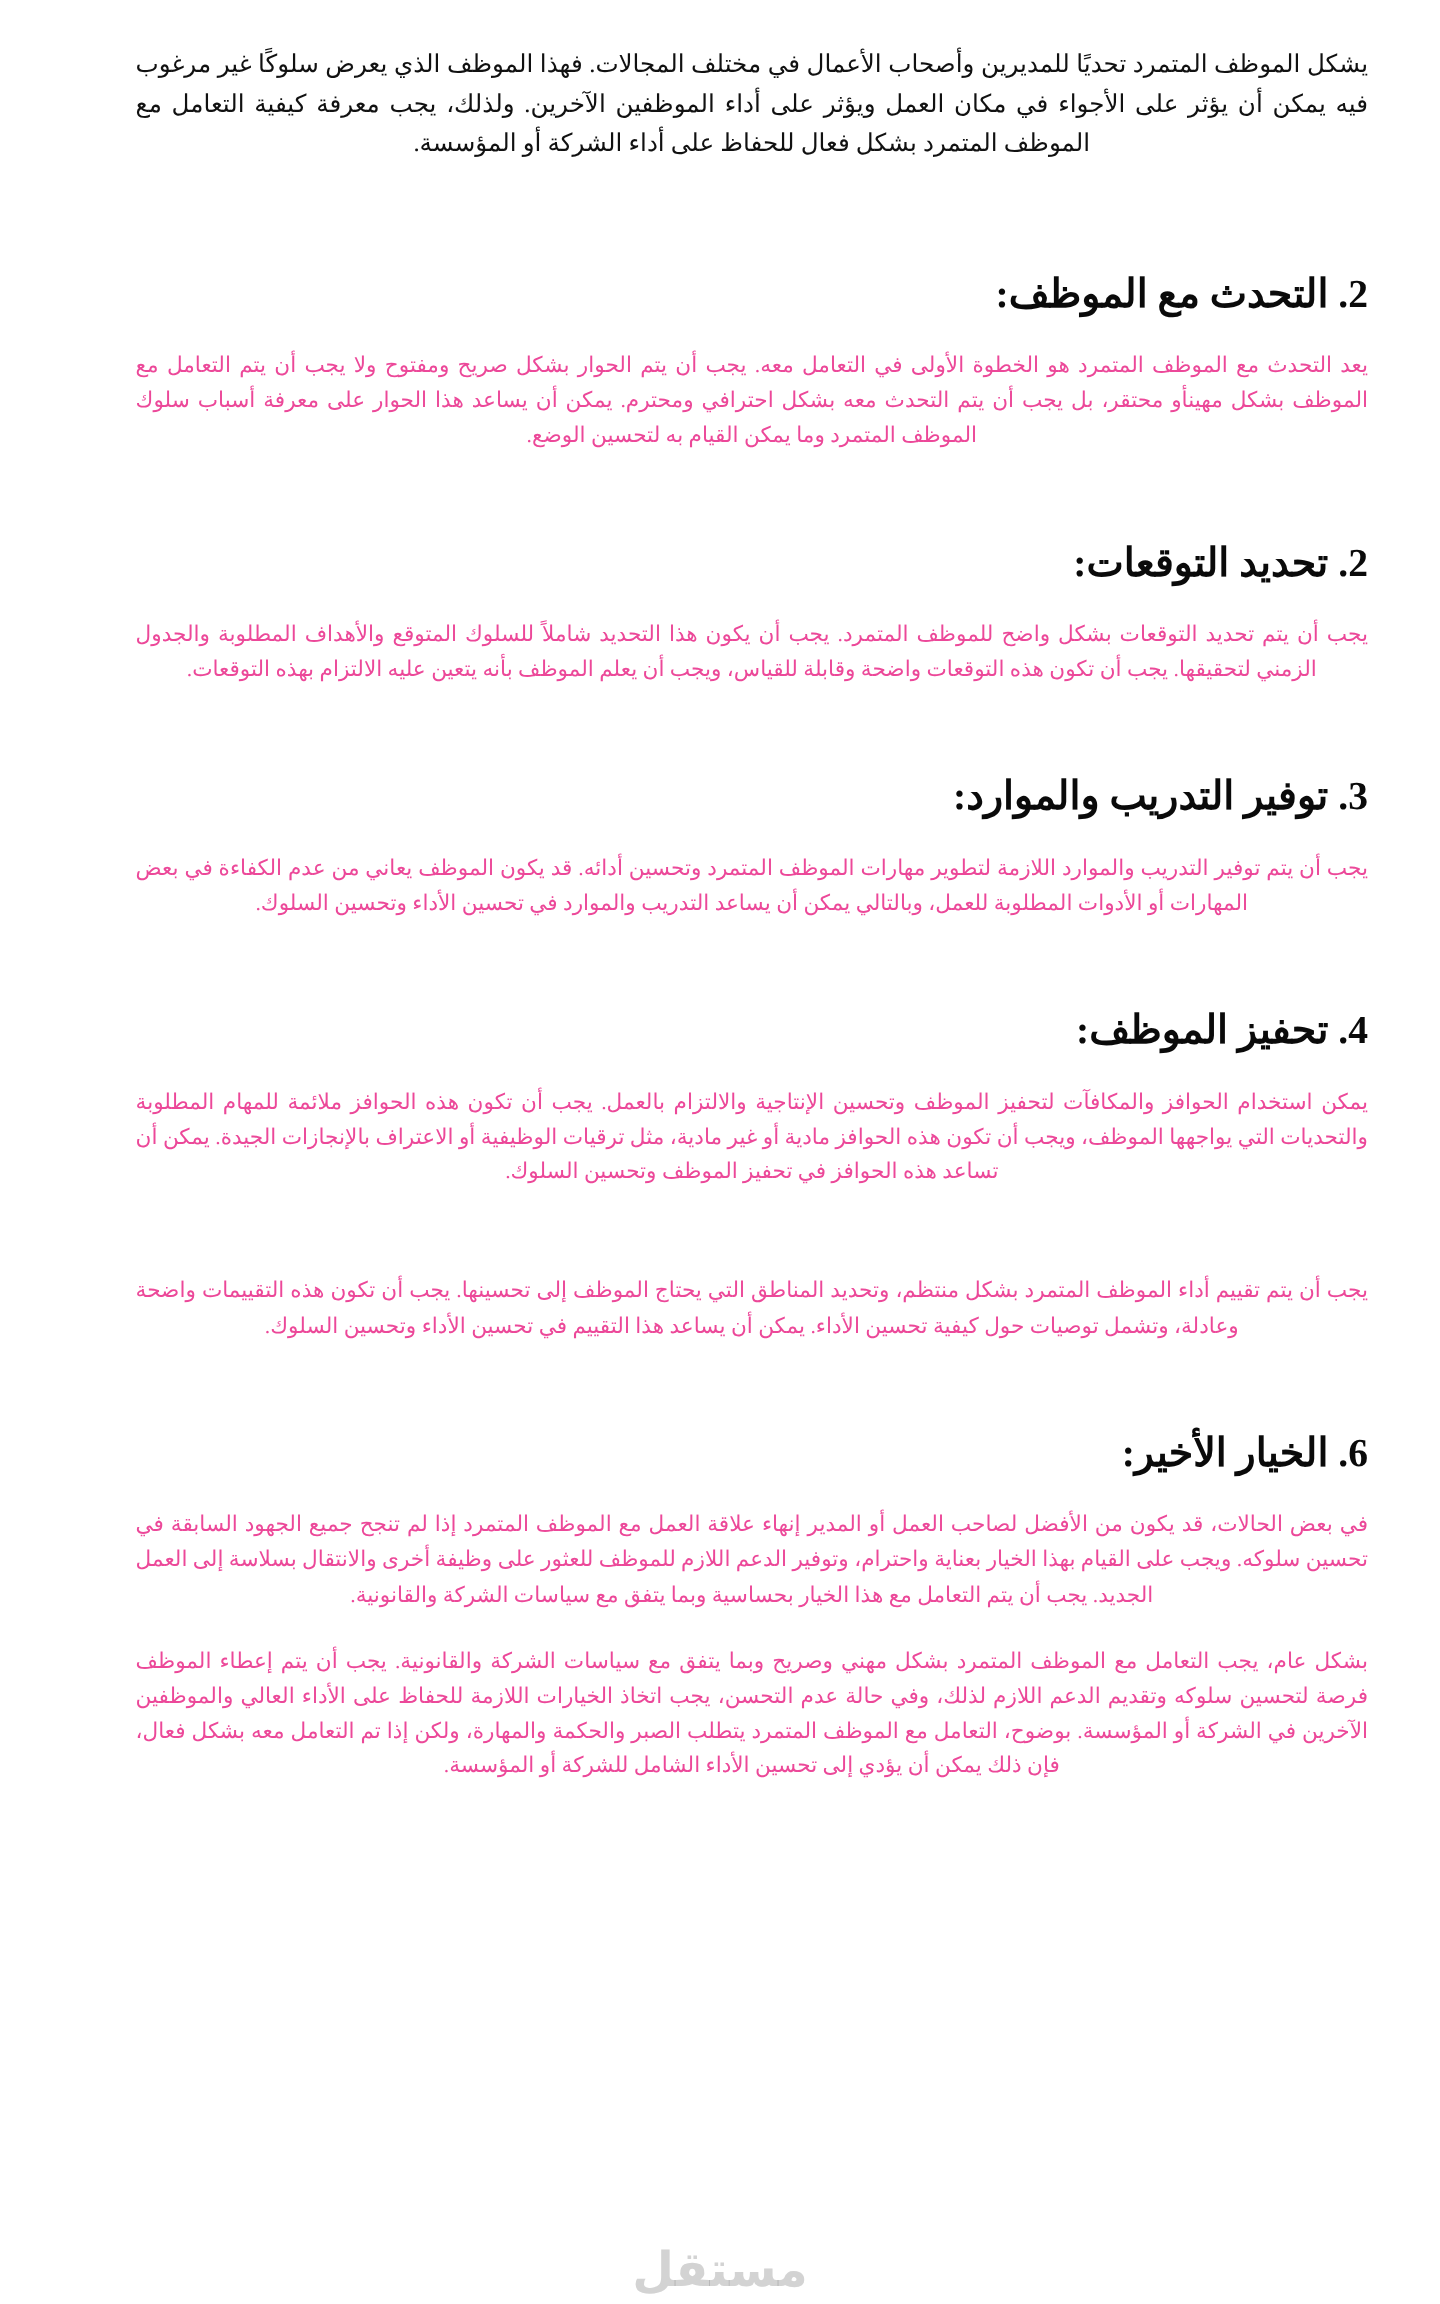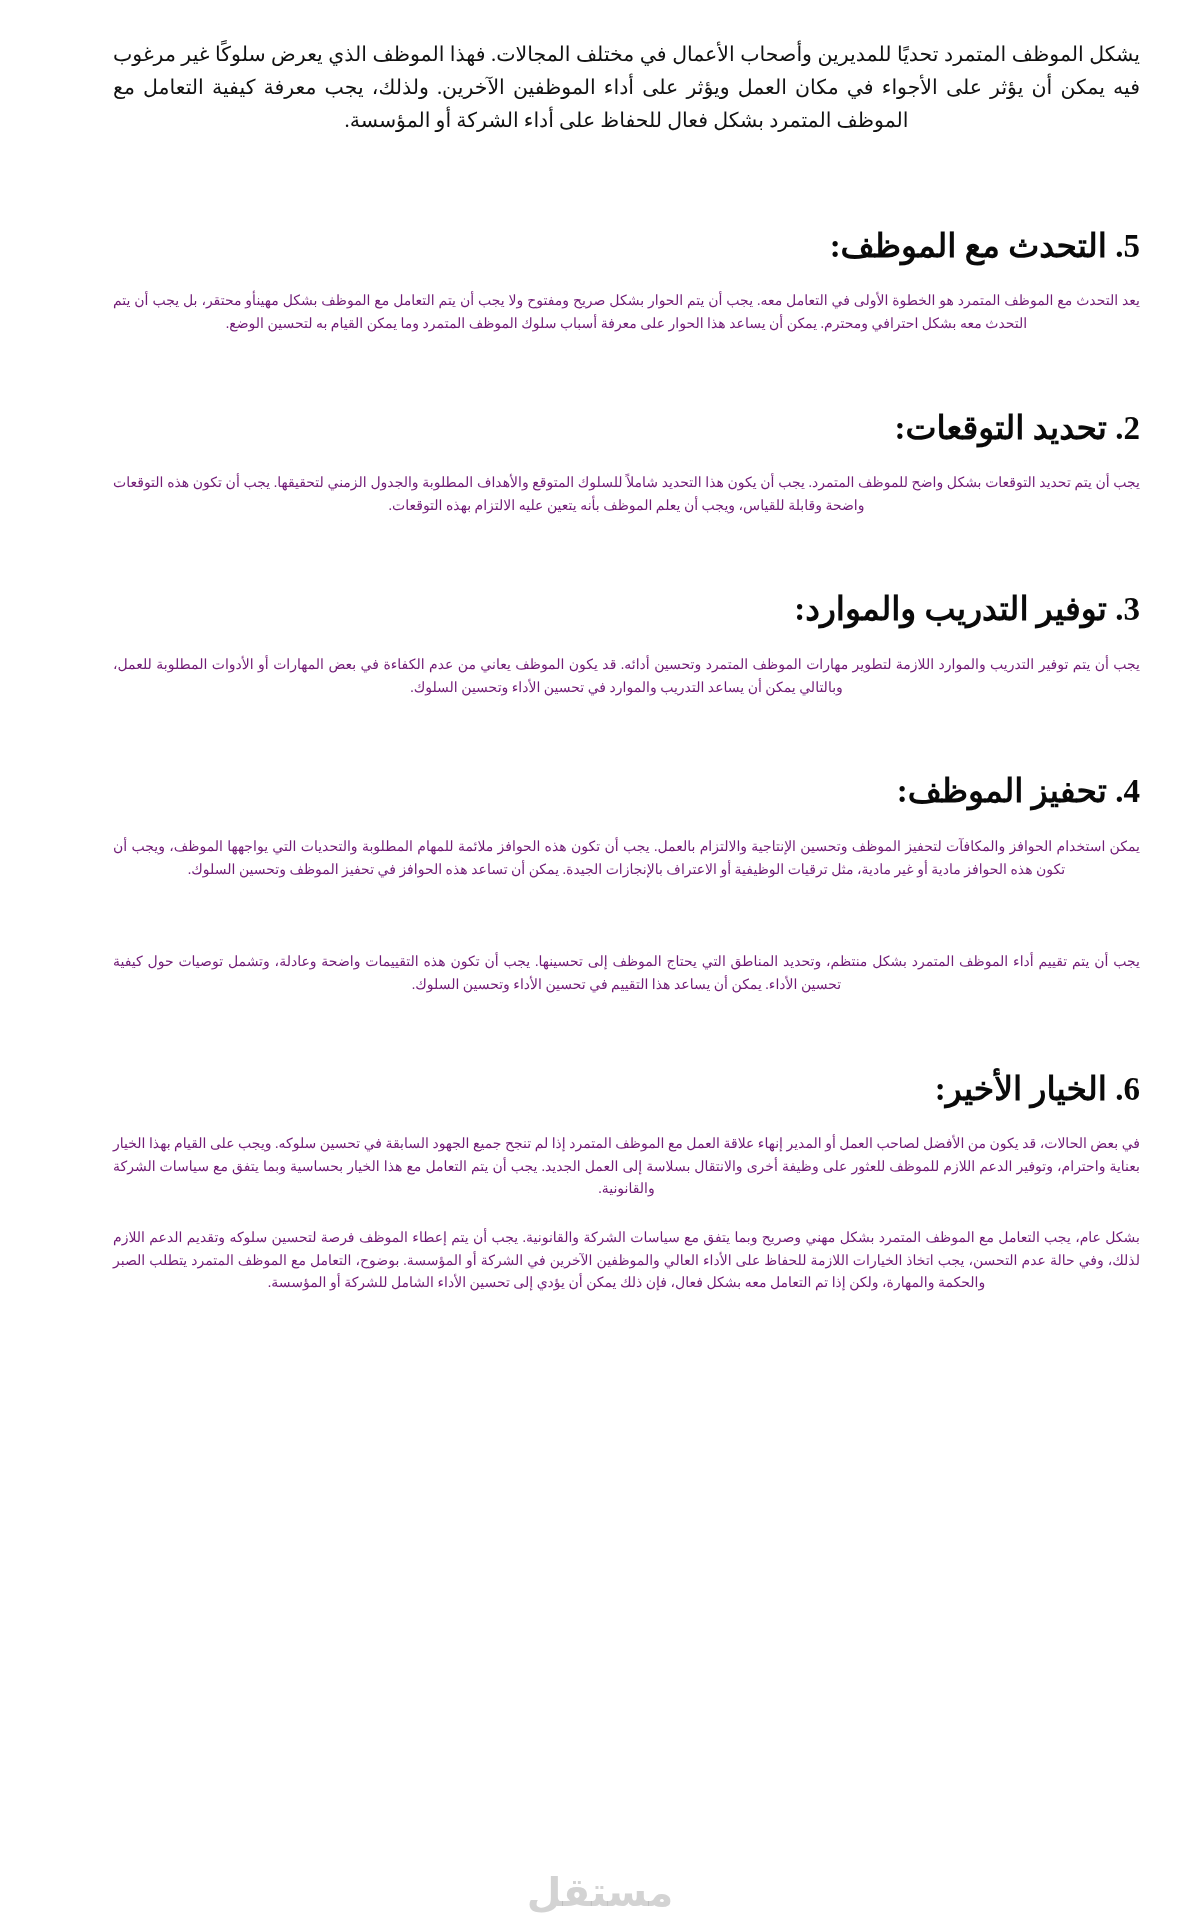--- a/index.html
+++ b/index.html
@@ -47,27 +47,27 @@
     font-weight: bold;
     line-height: 1.35;
     margin: 0 0 22px 0;
     text-align: right;
     direction: rtl;
     color: #0a0a0a;
     font-family: "Liberation Serif", "DejaVu Serif", serif;
   }
 
   p.body-text {
-    font-size: 14px;
+    font-size: 18px;
     line-height: 1.62;
     text-align: justify;
     text-align-last: center;
     margin: 0;
     direction: rtl;
-    color: #701a75;
+    color: #ec4899;
   }
 
   p.body-text + p.body-text {
     margin-top: 26px;
   }
 
   
   #watermark {
     position: absolute;
     left: 0;
@@ -104,21 +104,21 @@
 </head>
 <body>
 
 <div id="doc">
 
   <p class="intro">يشكل الموظف المتمرد تحديًا للمديرين وأصحاب الأعمال في مختلف المجالات. فهذا الموظف الذي يعرض سلوكًا غير مرغوب فيه يمكن أن يؤثر على الأجواء في مكان العمل ويؤثر على أداء الموظفين الآخرين. ولذلك، يجب معرفة كيفية التعامل مع الموظف المتمرد بشكل فعال للحفاظ على أداء الشركة أو المؤسسة.</p>
 
   <div class="section-spacer-lg"></div>
 
   <section class="section">
-    <h2 class="heading">5. التحدث مع الموظف:</h2>
+    <h2 class="heading">2. التحدث مع الموظف:</h2>
     <p class="body-text">يعد التحدث مع الموظف المتمرد هو الخطوة الأولى في التعامل معه. يجب أن يتم الحوار بشكل صريح ومفتوح ولا يجب أن يتم التعامل مع الموظف بشكل مهينأو محتقر، بل يجب أن يتم التحدث معه بشكل احترافي ومحترم. يمكن أن يساعد هذا الحوار على معرفة أسباب سلوك الموظف المتمرد وما يمكن القيام به لتحسين الوضع.</p>
   </section>
 
   <div class="section-spacer-lg"></div>
 
   <section class="section">
     <h2 class="heading">2. تحديد التوقعات:</h2>
     <p class="body-text">يجب أن يتم تحديد التوقعات بشكل واضح للموظف المتمرد. يجب أن يكون هذا التحديد شاملاً للسلوك المتوقع والأهداف المطلوبة والجدول الزمني لتحقيقها. يجب أن تكون هذه التوقعات واضحة وقابلة للقياس، ويجب أن يعلم الموظف بأنه يتعين عليه الالتزام بهذه التوقعات.</p>
   </section>
 

